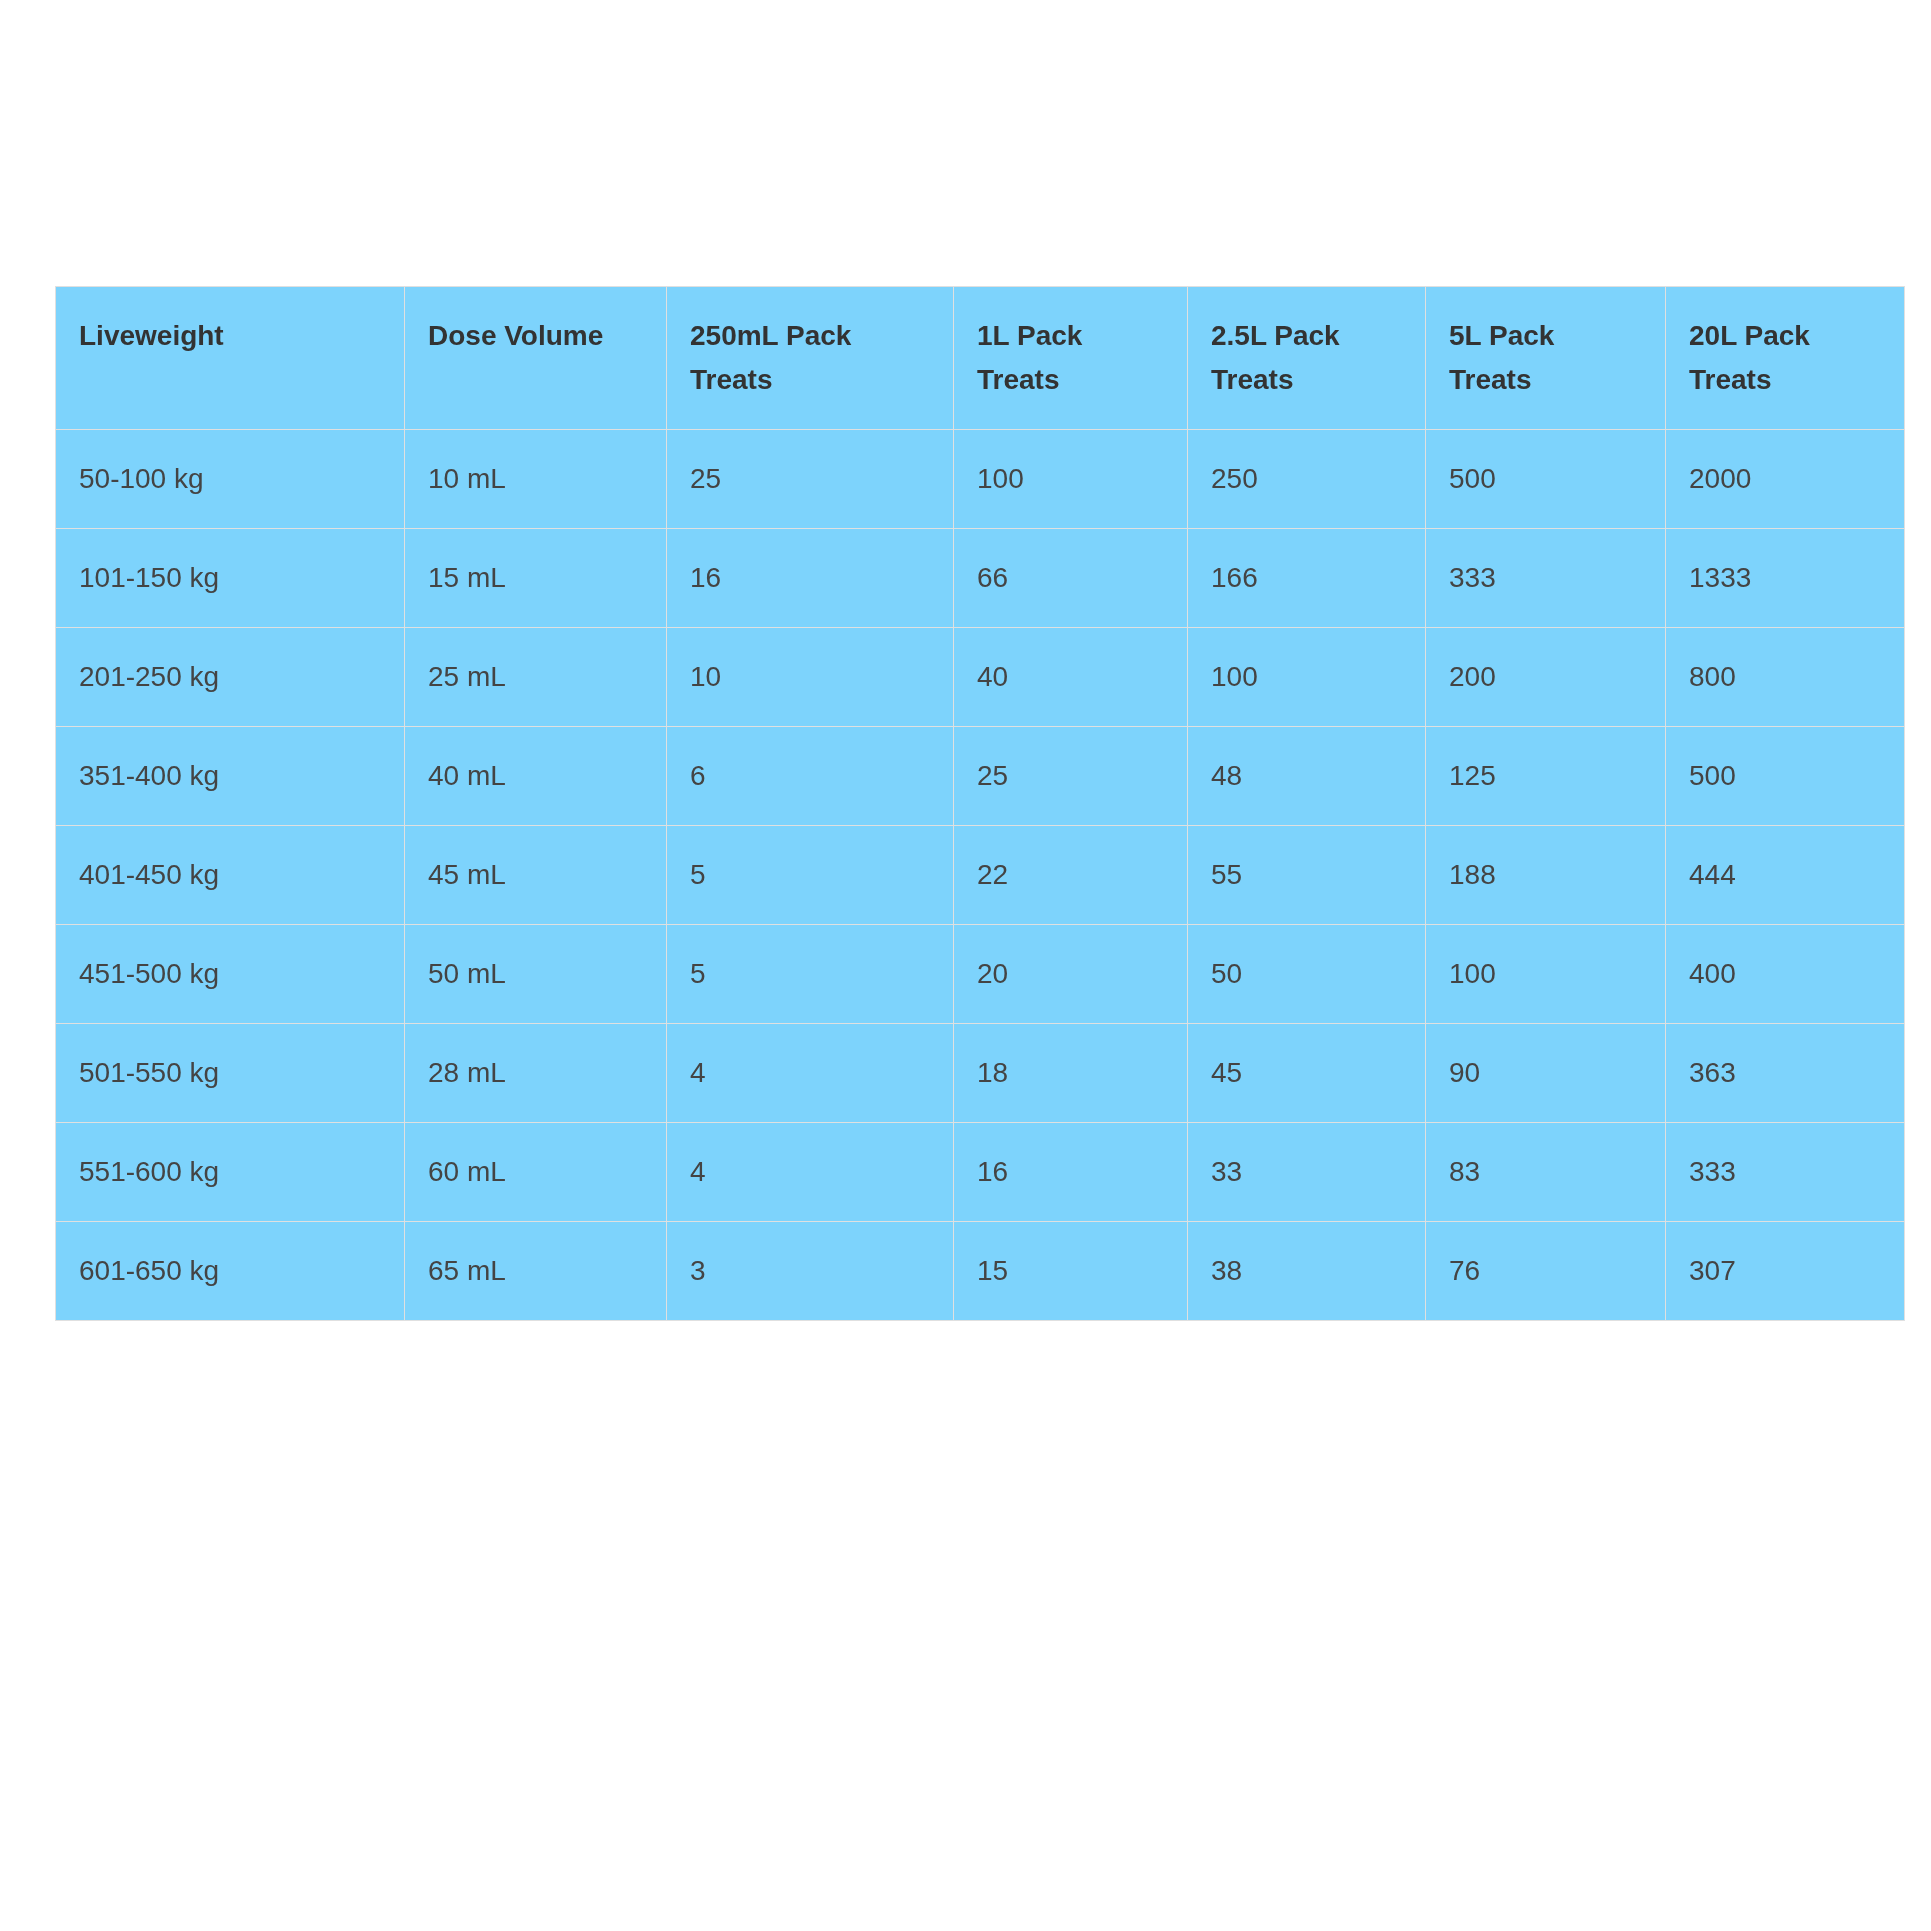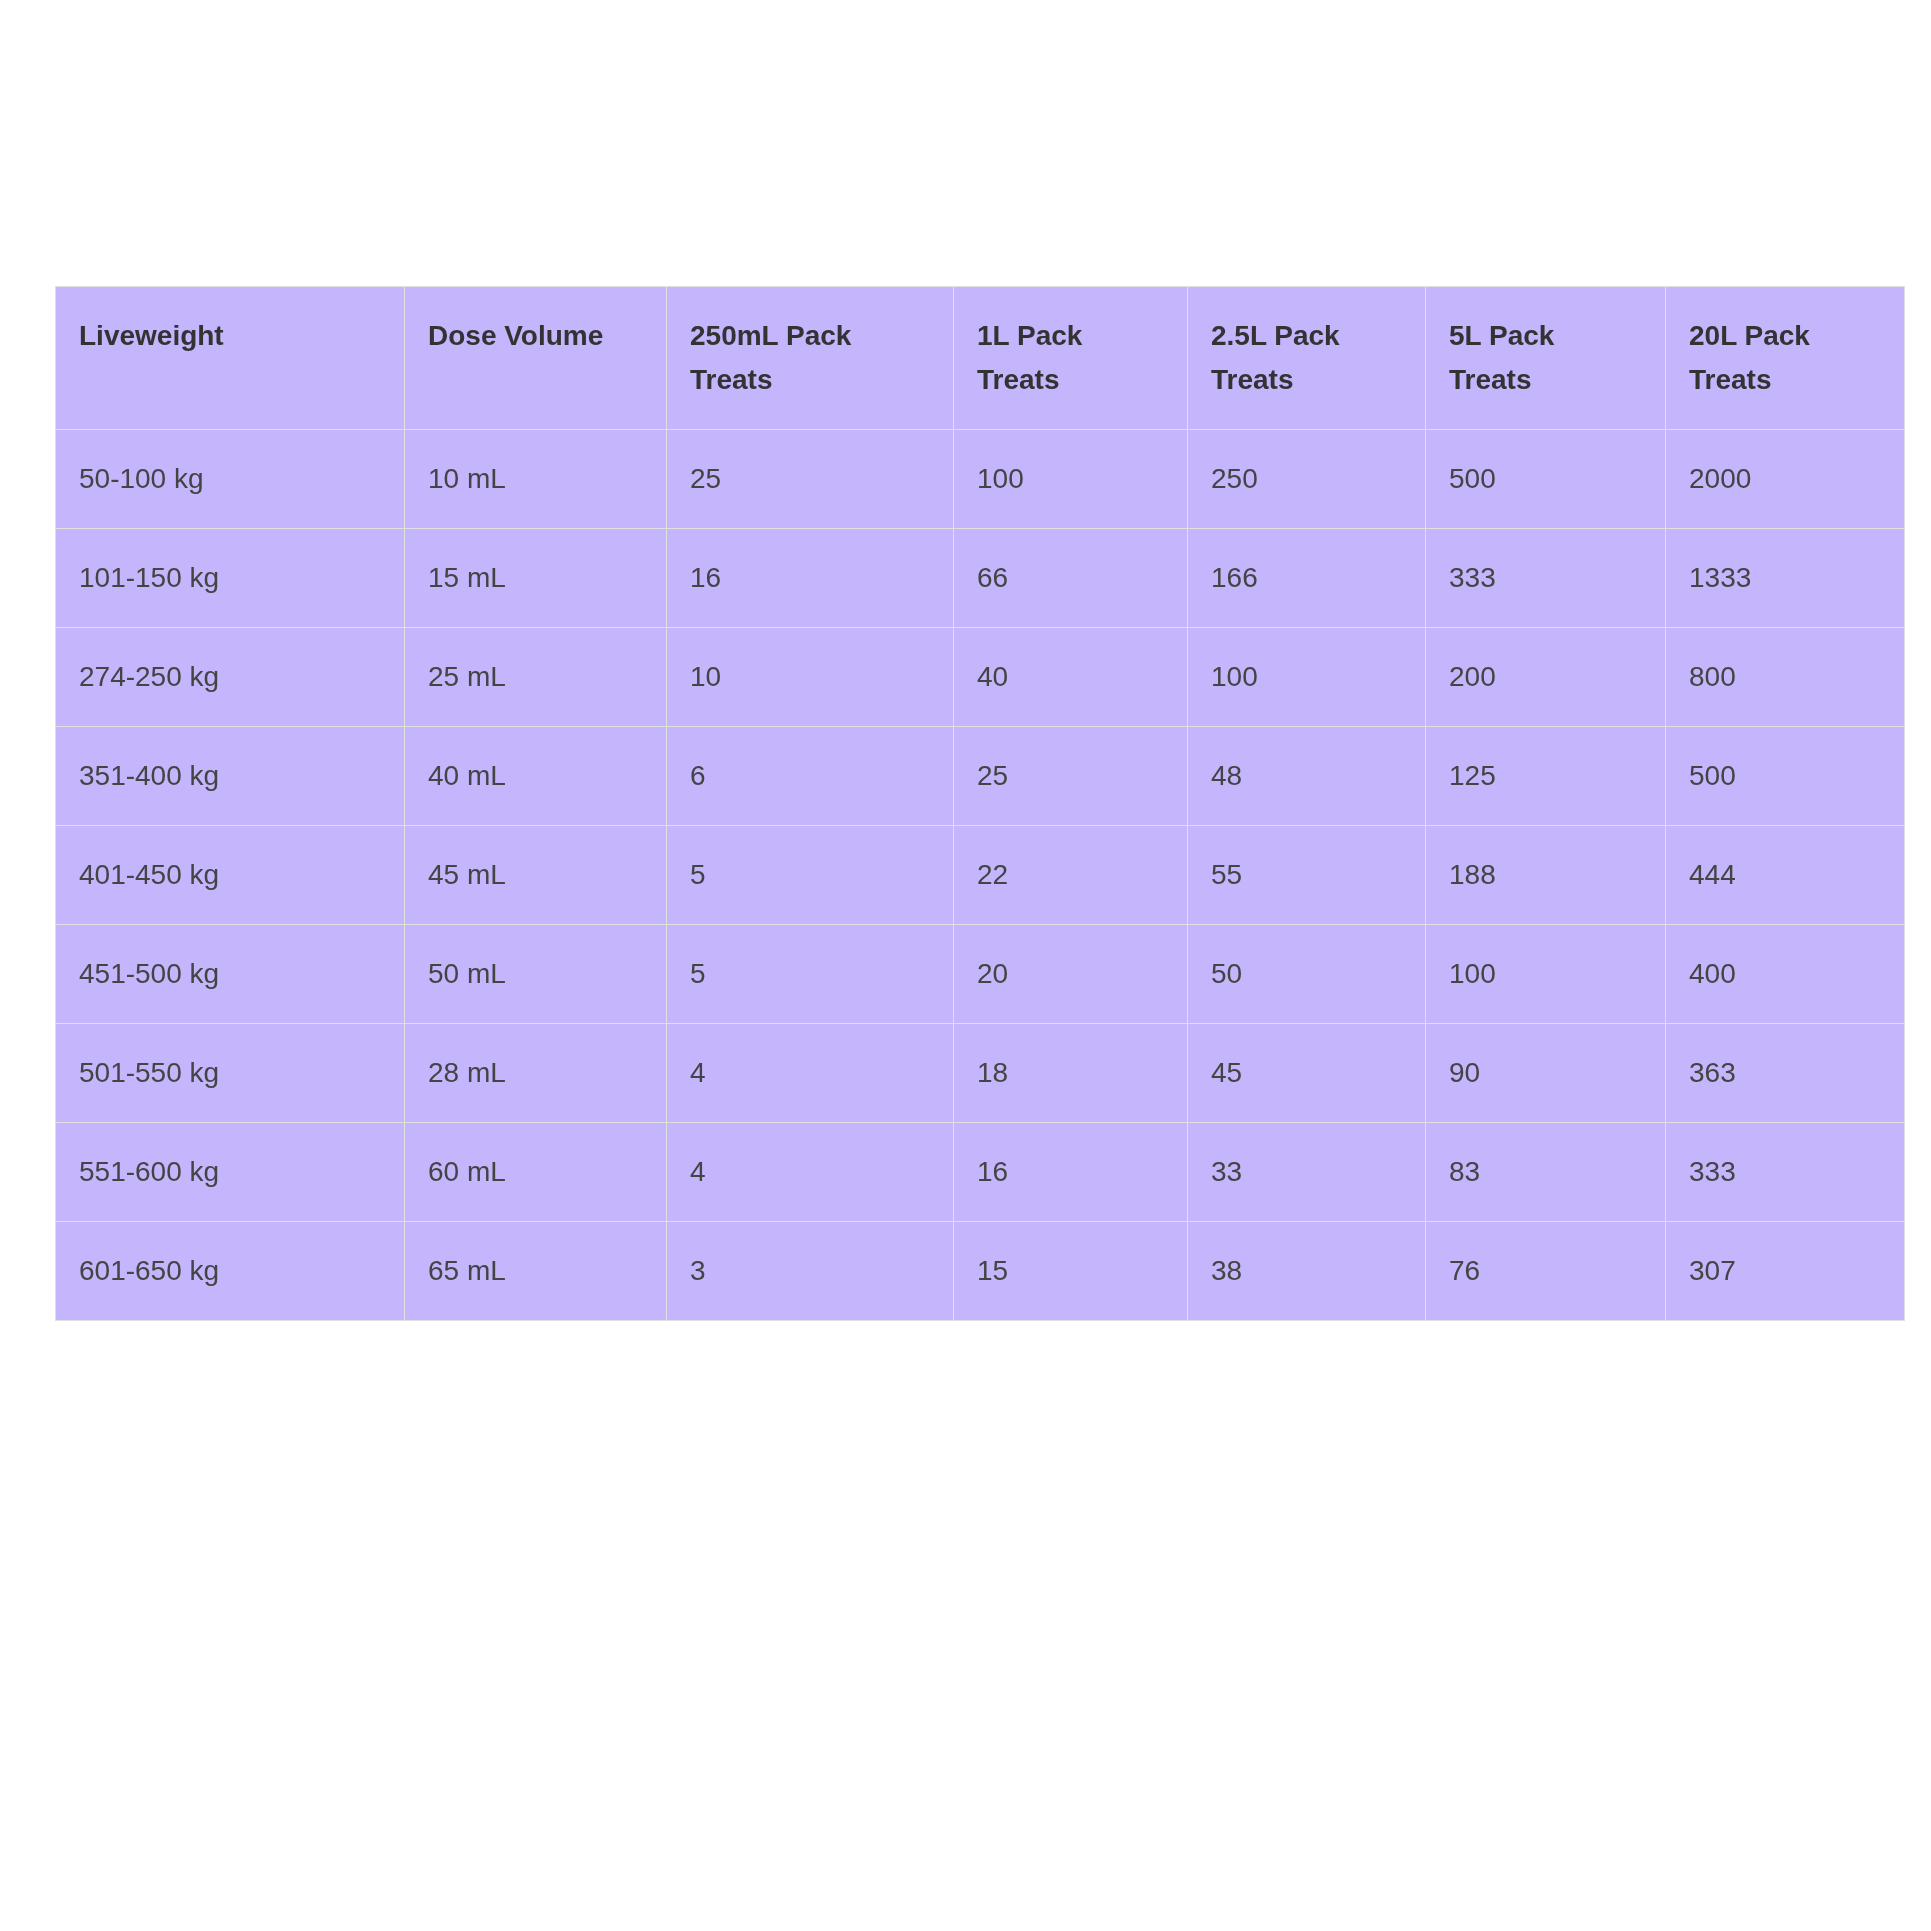--- a/index.html
+++ b/index.html
@@ -13,21 +13,21 @@
     position: relative;
     font-family: "Liberation Sans", sans-serif;
   }
   .dose-table {
     position: absolute;
     left: 55px;
     top: 286px;
     width: 1848px;
     border-collapse: collapse;
     table-layout: fixed;
-    background: #c4b5fd;
+    background: #7dd3fc;
   }
   .dose-table th,
   .dose-table td {
     border: 1px solid #e0e0e0;
     padding: 27px 23px;
     font-size: 28px;
     line-height: 44px;
     text-align: left;
     vertical-align: top;
     overflow: hidden;
@@ -86,21 +86,21 @@
       <tr>
         <td>101-150 kg</td>
         <td>15 mL</td>
         <td>16</td>
         <td>66</td>
         <td>166</td>
         <td>333</td>
         <td>1333</td>
       </tr>
       <tr>
-        <td>274-250 kg</td>
+        <td>201-250 kg</td>
         <td>25 mL</td>
         <td>10</td>
         <td>40</td>
         <td>100</td>
         <td>200</td>
         <td>800</td>
       </tr>
       <tr>
         <td>351-400 kg</td>
         <td>40 mL</td>

